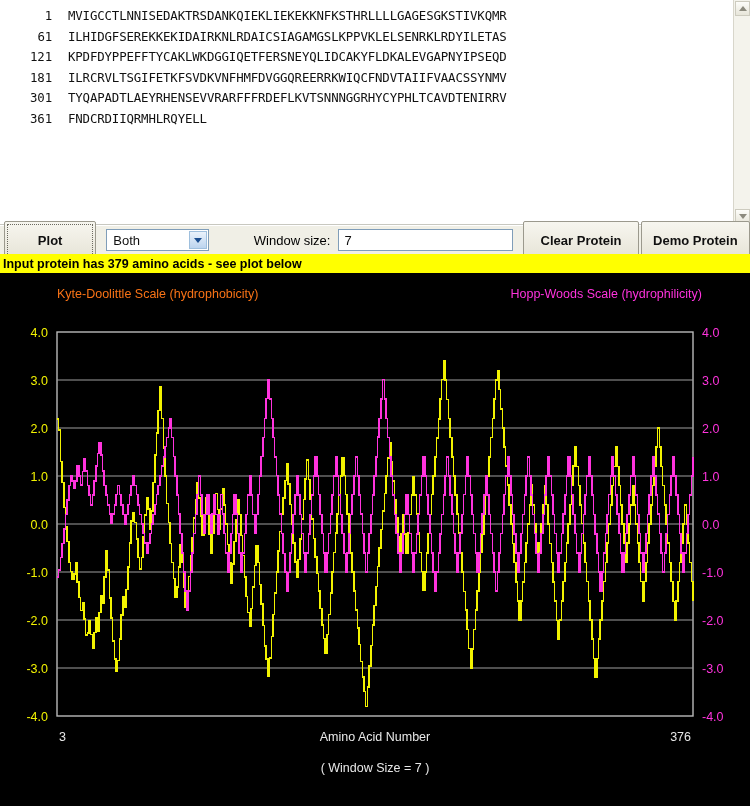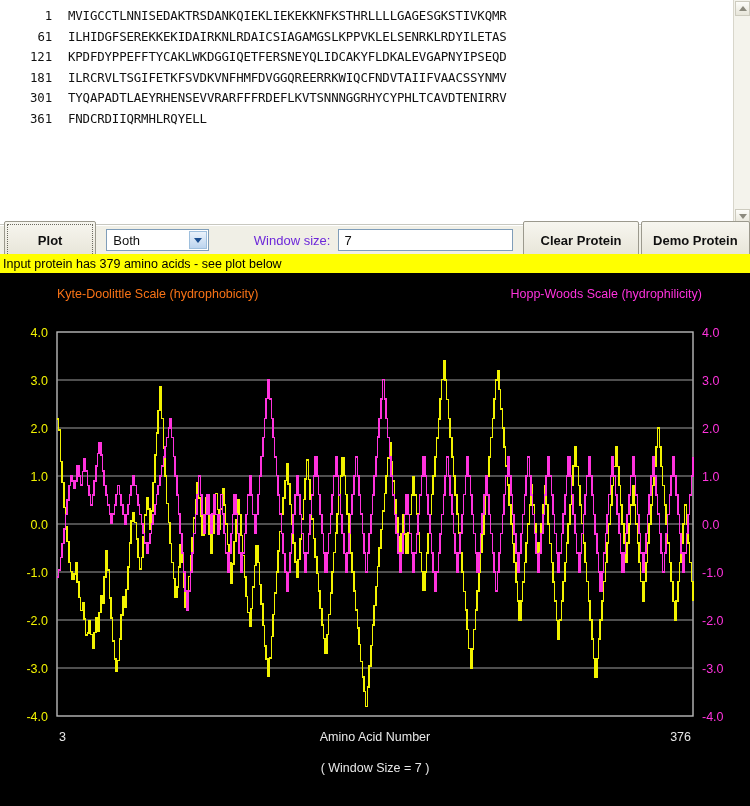--- a/index.html
+++ b/index.html
@@ -144,21 +144,21 @@
   }
   .combo-arrow i {
     display: block;
     width: 0; height: 0;
     border-left: 4px solid transparent;
     border-right: 4px solid transparent;
     border-top: 5px solid #1a4d8f;
   }
   .ws-label {
     font-size: 13px;
-    color: #6d28d9;
+    color: #000000;
     margin-left: 45px;
     white-space: nowrap;
   }
   .ws-input {
     width: 175px;
     height: 22px;
     margin-left: 8px;
     background: #ffffff;
     border: 1px solid #7f9db9;
     box-sizing: border-box;
@@ -174,21 +174,21 @@
   
   .status {
     position: absolute;
     left: 0;
     top: 254px;
     width: 750px;
     height: 19px;
     background: #ffff00;
     color: #000000;
     font-size: 12.5px;
-    font-weight: normal;
+    font-weight: bold;
     display: flex;
     align-items: center;
     padding-left: 3px;
     box-sizing: border-box;
   }
 
   
   .plot-wrap {
     position: absolute;
     left: 0;

